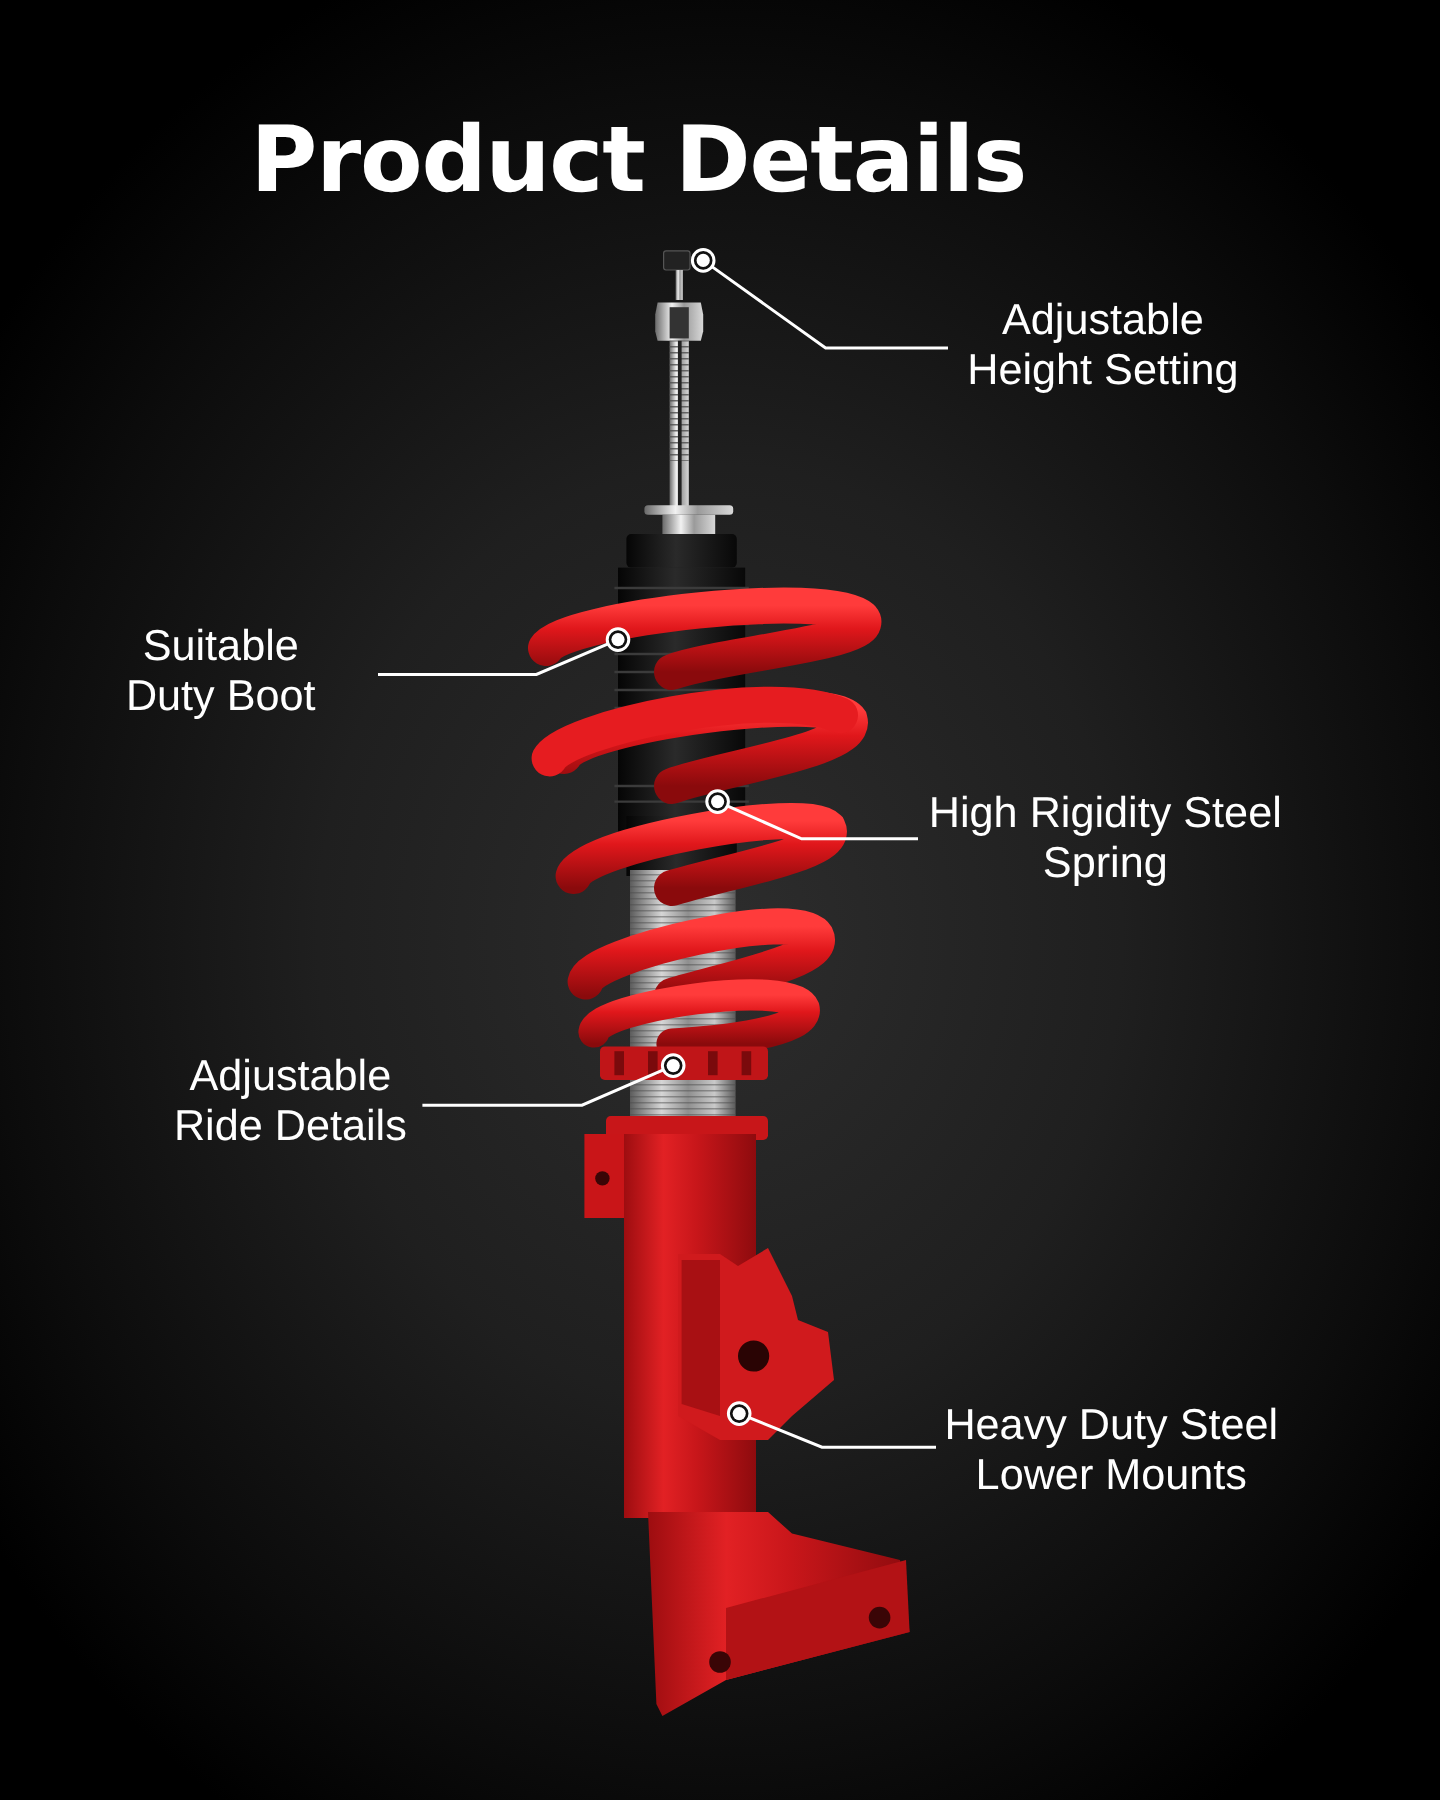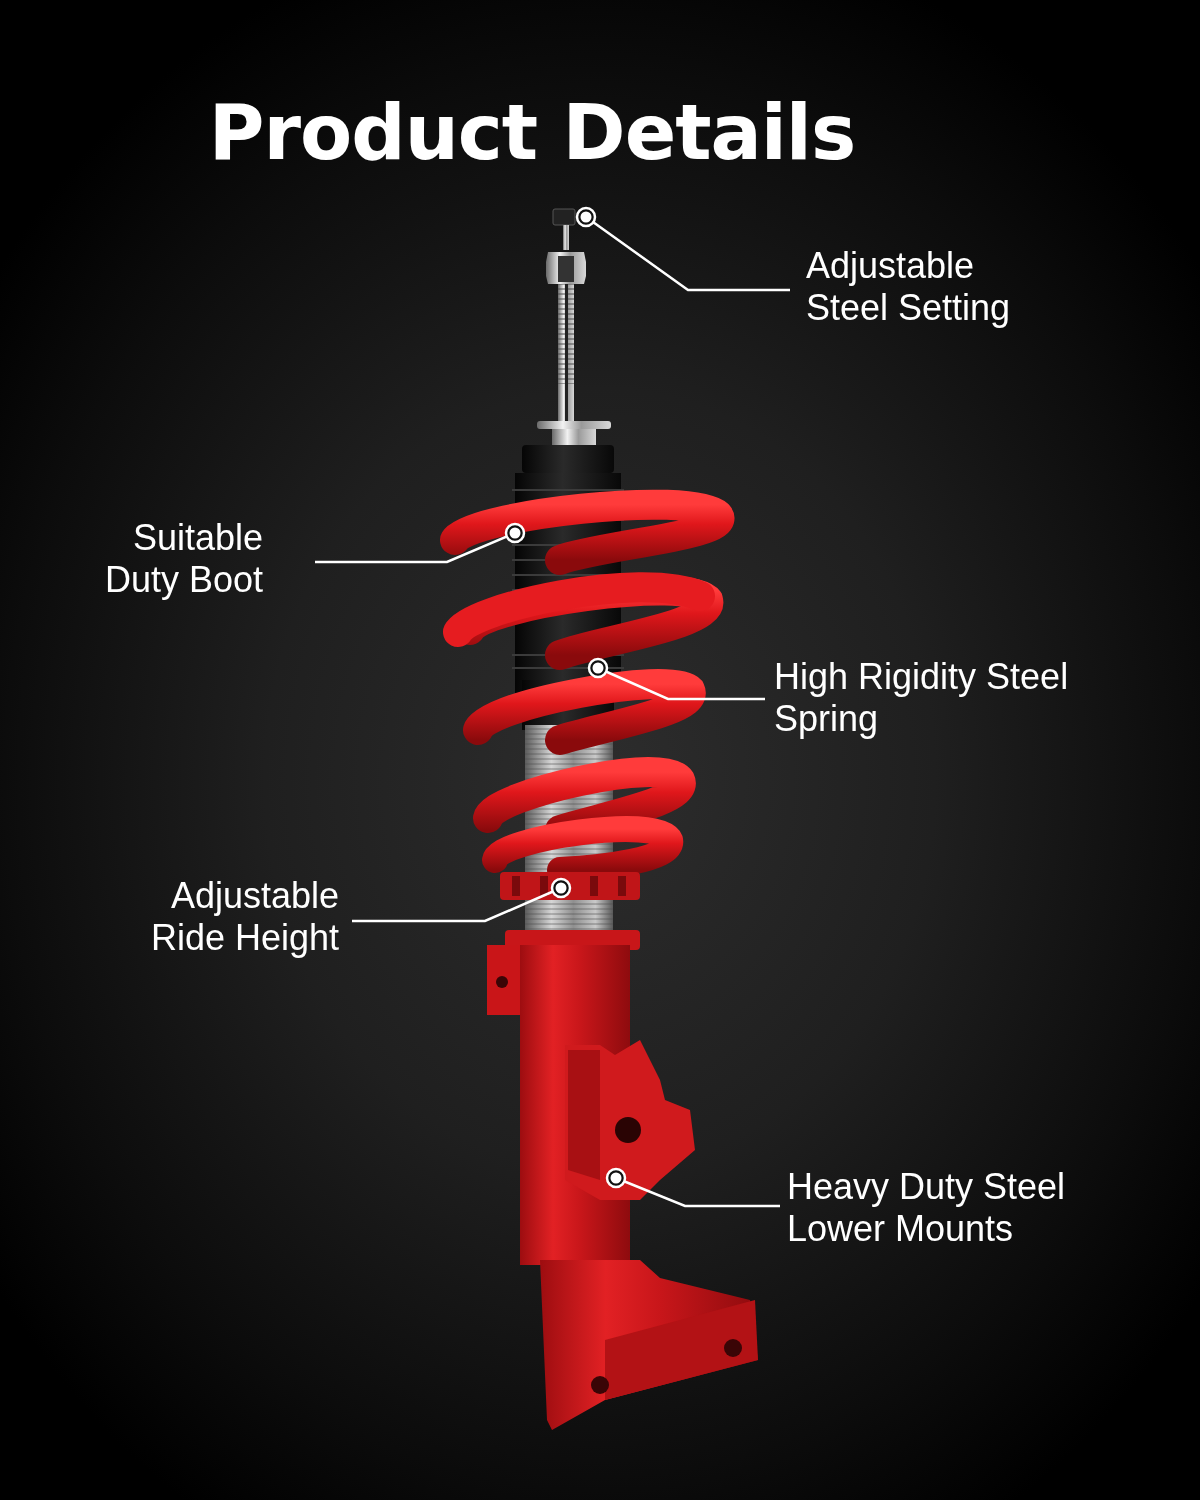--- a/index.html
+++ b/index.html
@@ -12,21 +12,21 @@
     .title {
       position: absolute; left: 0; top: 88px; width: 1064px; text-align: center;
       color: #fff; font-family: "DejaVu Sans", sans-serif; font-weight: bold;
       font-size: 76px; letter-spacing: -1px; line-height: 90px;
     }
     .label {
       position: absolute; color: #fff; font-size: 36px; line-height: 42px;
       font-family: "Liberation Sans", sans-serif;
     }
     .label.right { text-align: right; }
-    .label span { display: block; white-space: nowrap; }
+    .label span { display: block; white-space: nowrap; text-align: center; }
     svg.art { position: absolute; left: 0; top: 0; }
   </style>
 </head>
 <body>
 
 <div class="title">Product Details</div>
 
 <svg class="art" width="1200" height="1500" viewBox="0 0 1200 1500">
   <defs>
     <linearGradient id="chrome" x1="0" x2="1" y1="0" y2="0">
@@ -163,34 +163,34 @@
       </g>
     <g>
         <circle cx="616" cy="1178" r="9" fill="#111" stroke="#fff" stroke-width="2.5"></circle>
         <circle cx="616" cy="1178" r="5.5" fill="#fff"></circle>
       </g>
   </g>
 </svg>
 
 <div class="label" style="left:806px; top:245px;">
   <span>Adjustable</span>
-  <span>Steel Setting</span>
+  <span>Height Setting</span>
 </div>
 
 <div class="label right" style="right:937px; top:517px;">
   <span>Suitable</span>
   <span>Duty Boot</span>
 </div>
 
 <div class="label" style="left:774px; top:656px;">
   <span>High Rigidity Steel</span>
   <span>Spring</span>
 </div>
 
 <div class="label right" style="right:861px; top:875px;">
   <span>Adjustable</span>
-  <span>Ride Height</span>
+  <span>Ride Details</span>
 </div>
 
 <div class="label" style="left:787px; top:1166px;">
   <span>Heavy Duty Steel</span>
   <span>Lower Mounts</span>
 </div>
 
 </body></html>

